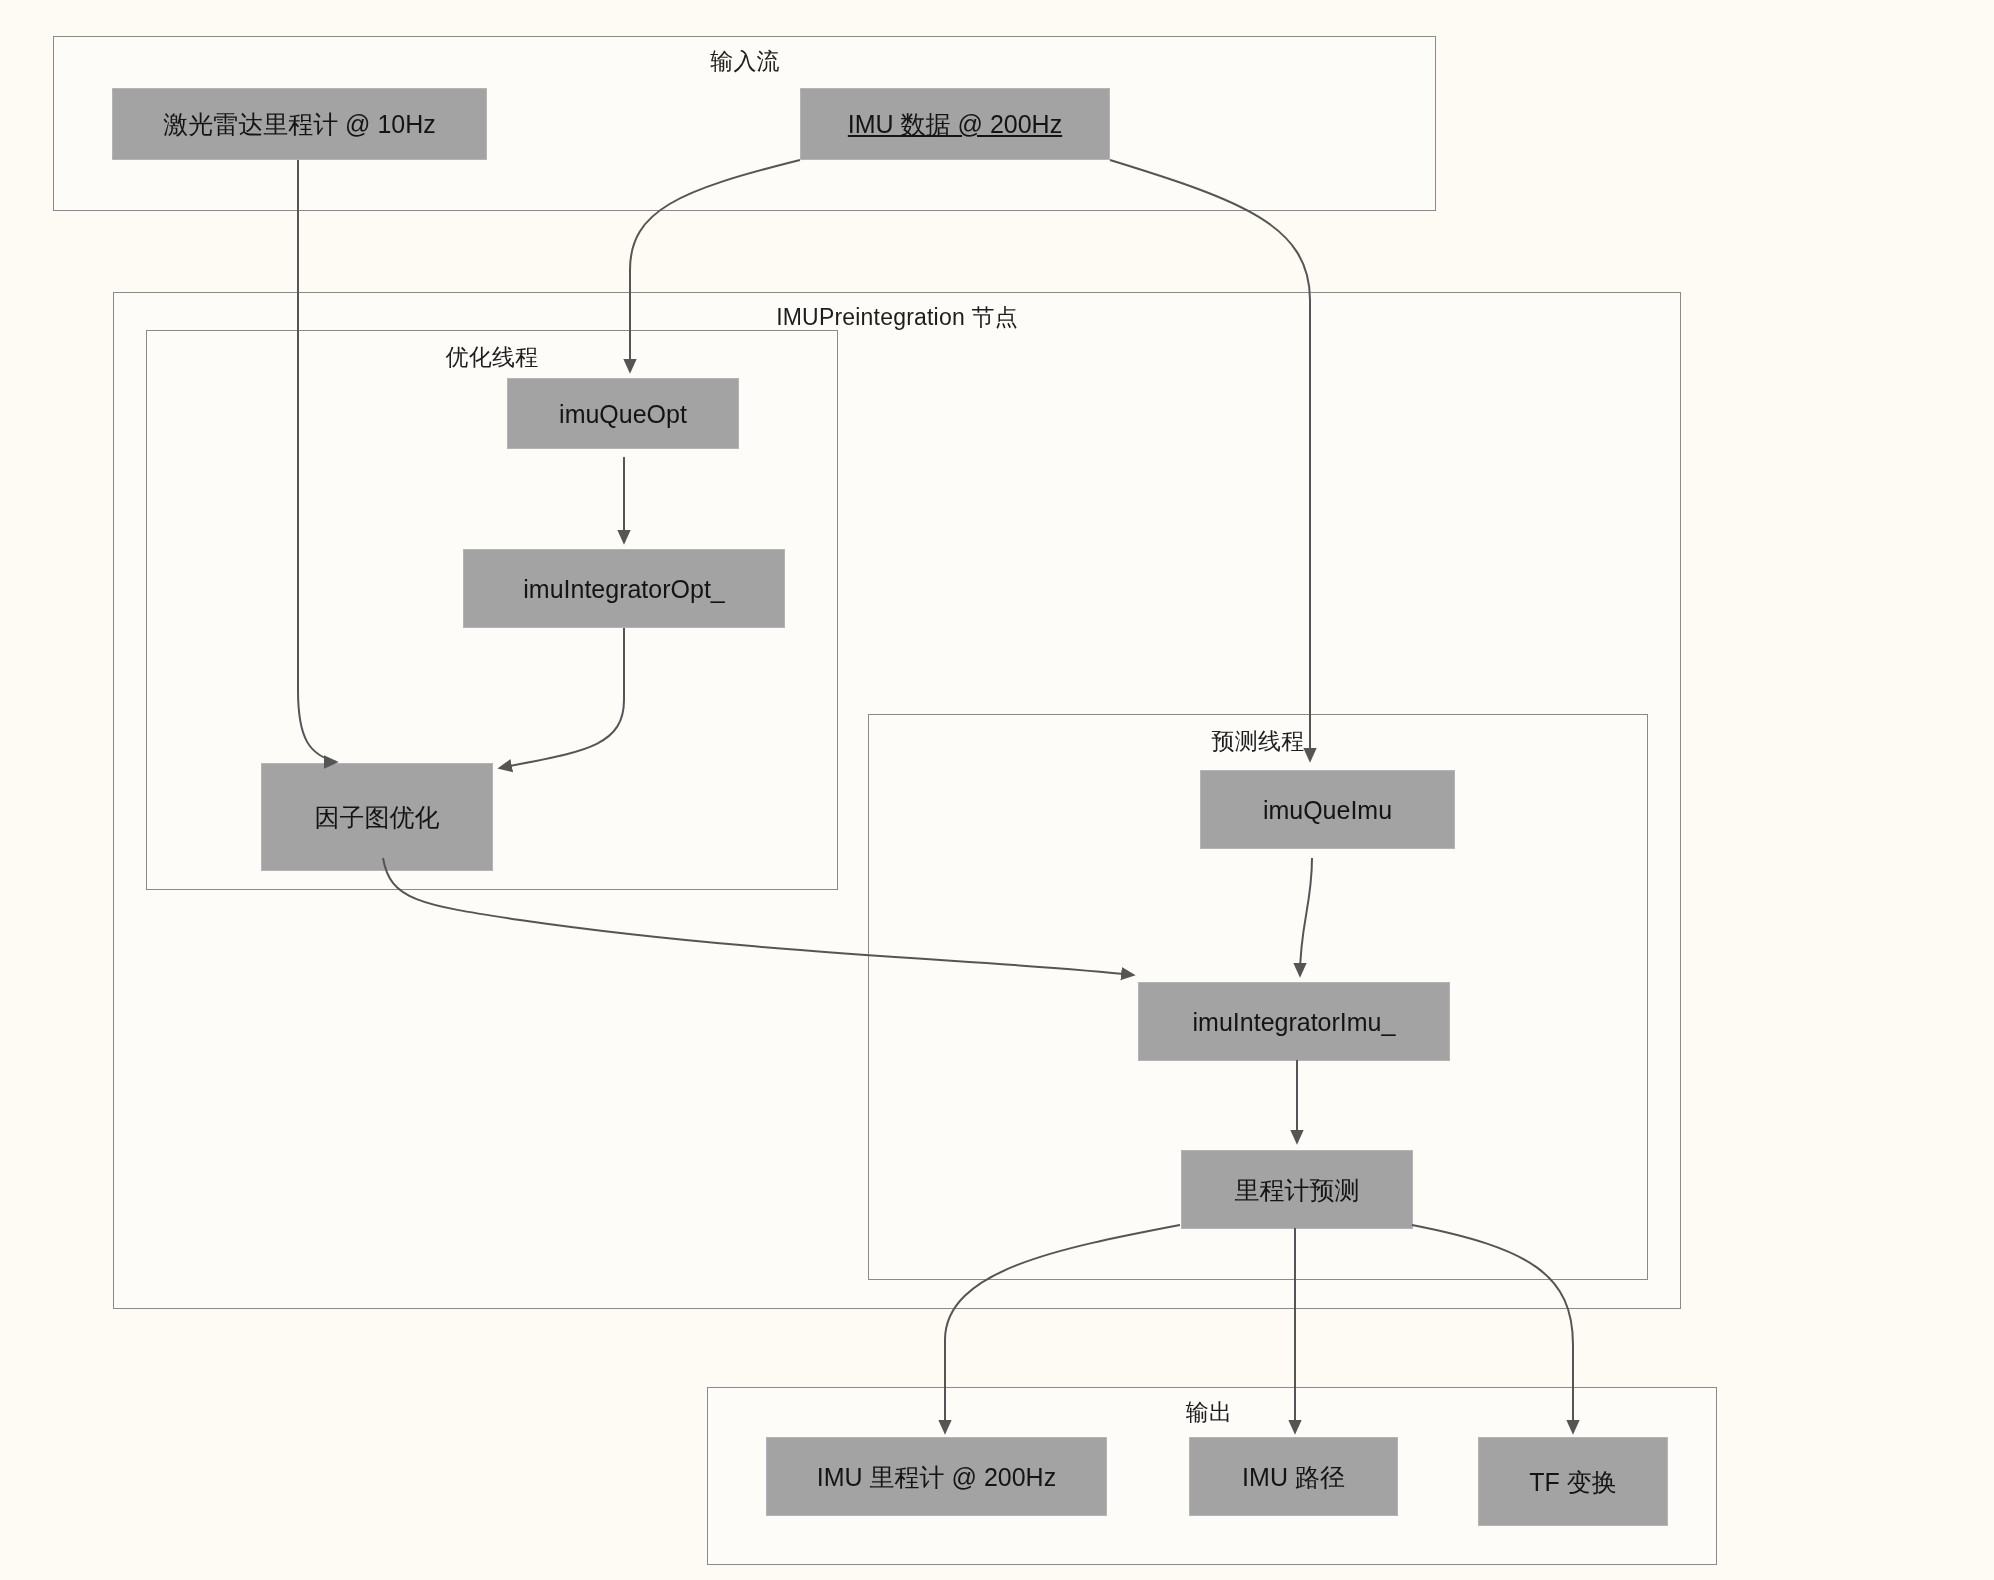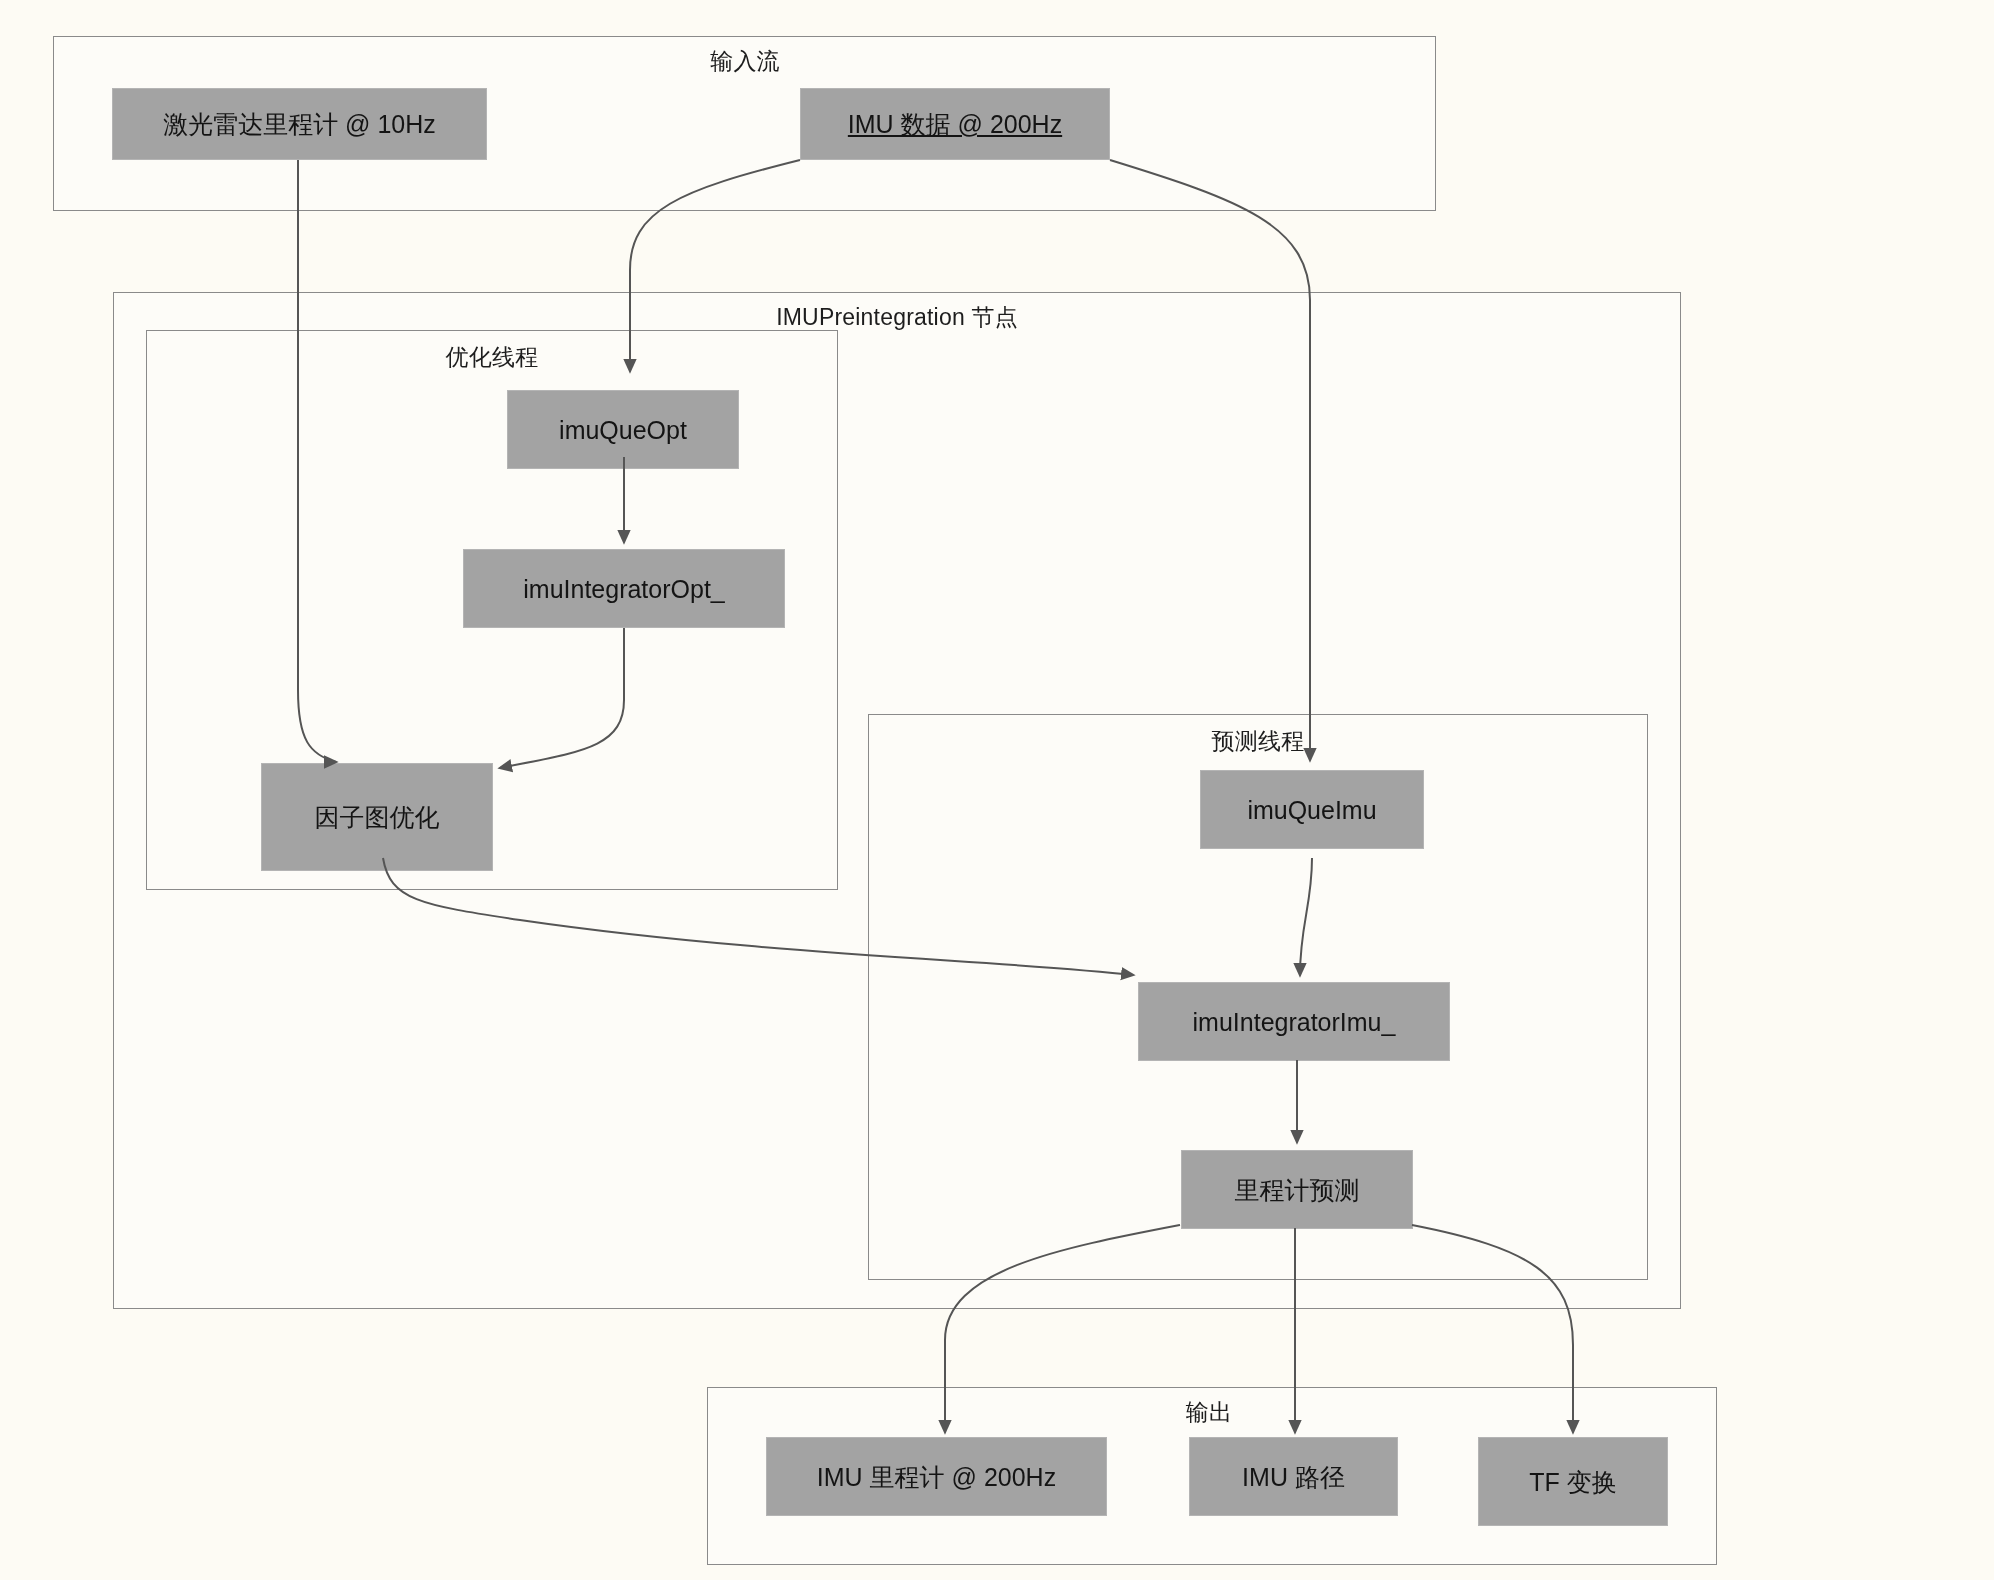--- a/index.html
+++ b/index.html
@@ -117,33 +117,33 @@
   </svg>
 
   <div class="node" style="left:112px; top:88px; width:375px; height:72px;">
     <span class="node-label">激光雷达里程计 @ 10Hz</span>
   </div>
 
   <div class="node" style="left:800px; top:88px; width:310px; height:72px;text-decoration:underline;">
     <span class="node-label">IMU 数据 @ 200Hz</span>
   </div>
 
-  <div class="node" style="left:507px; top:378px; width:232px; height:79px;margin-top:12px;">
+  <div class="node" style="left:507px; top:378px; width:232px; height:71px;">
     <span class="node-label">imuQueOpt</span>
   </div>
 
   <div class="node" style="left:463px; top:549px; width:322px; height:79px;">
     <span class="node-label">imuIntegratorOpt_</span>
   </div>
 
   <div class="node" style="left:261px; top:763px; width:232px; height:108px;">
     <span class="node-label">因子图优化</span>
   </div>
 
-  <div class="node" style="left:1200px; top:770px; width:224px; height:79px;">
+  <div class="node" style="left:1200px; top:770px; width:255px; height:79px;">
     <span class="node-label">imuQueImu</span>
   </div>
 
   <div class="node" style="left:1138px; top:982px; width:312px; height:79px;">
     <span class="node-label">imuIntegratorImu_</span>
   </div>
 
   <div class="node" style="left:1181px; top:1150px; width:232px; height:79px;">
     <span class="node-label">里程计预测</span>
   </div>

